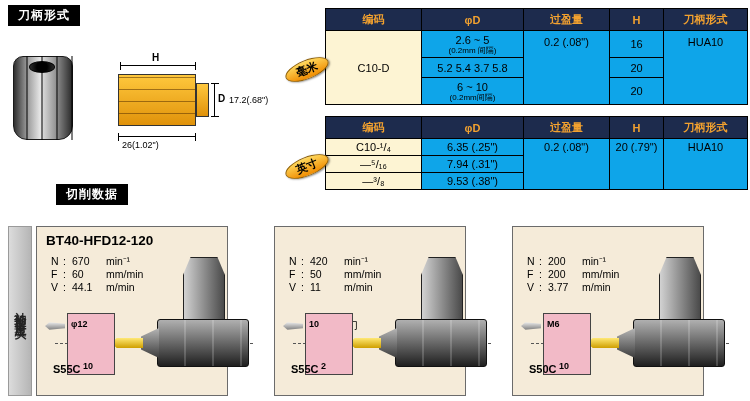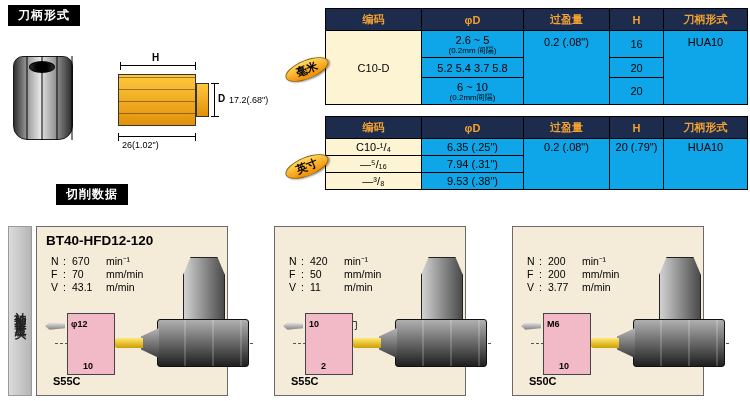--- a/index.html
+++ b/index.html
@@ -74,21 +74,21 @@
   #panel-0 { left:36px; } #panel-1 { left:274px; } #panel-2 { left:512px; }
   .panel-title { position:absolute; left:9px; top:6px; font-size:13.5px; font-weight:bold; color:#000; }
   .params { position:absolute; left:14px; top:28px; }
   .param-row { display:flex; font-size:10.5px; line-height:13px; color:#000; }
   .param-k { width:12px; }
   .param-colon { width:9px; }
   .param-num { width:30px; text-align:left; margin-right:4px; }
   .tool-row { position:absolute; left:8px; top:92px; display:flex; align-items:center; gap:5px; font-size:10.5px; color:#000; }
   .ticon { width:20px; height:9px; background:linear-gradient(180deg,#ededed,#6f6f6f);
     clip-path:polygon(0 50%,22% 8%,100% 25%,100% 75%,22% 92%); }
-  .material { position:absolute; left:16px; top:148px; font-size:11px; font-weight:bold; color:#000; }
+  .material { position:absolute; left:16px; top:136px; font-size:11px; font-weight:bold; color:#000; }
 
   .axis { position:absolute; left:18px; top:116px; width:198px; height:0; border-top:1px dashed #555; }
   .mspindle { position:absolute; left:146px; top:30px; width:42px; height:64px;
     background:linear-gradient(90deg,#d2d2d2,#4a4a4a); border:1px solid #222;
     clip-path:polygon(18% 0,82% 0,100% 28%,100% 100%,0 100%,0 28%); }
   .mhead { position:absolute; left:120px; top:92px; width:92px; height:48px; border:1px solid #111; border-radius:3px;
     background:repeating-linear-gradient(90deg, transparent 0 26px, rgba(255,255,255,.18) 26px 28px),
                linear-gradient(180deg,#b0b0b0,#1f1f1f); }
   .nosecone { position:absolute; left:104px; top:101px; width:18px; height:30px;
     background:linear-gradient(180deg,#b5b5b5,#3c3c3c);
@@ -223,27 +223,27 @@
     <div class="params">
       <div class="param-row">
         <span class="param-k">N</span>
         <span class="param-colon">:</span>
         <span class="param-num">670</span>
         <span class="param-unit">min⁻¹</span>
       </div>
       <div class="param-row">
         <span class="param-k">F</span>
         <span class="param-colon">:</span>
-        <span class="param-num">70</span>
+        <span class="param-num">60</span>
         <span class="param-unit">mm/min</span>
       </div>
       <div class="param-row">
         <span class="param-k">V</span>
         <span class="param-colon">:</span>
-        <span class="param-num">43.1</span>
+        <span class="param-num">44.1</span>
         <span class="param-unit">m/min</span>
       </div>
     </div>
     <div class="tool-row">
       <span class="ticon"></span>
       <span>φ12钻头</span>
     </div>
     <div class="axis"></div>
     <div class="mspindle"></div>
     <div class="mhead"></div>

